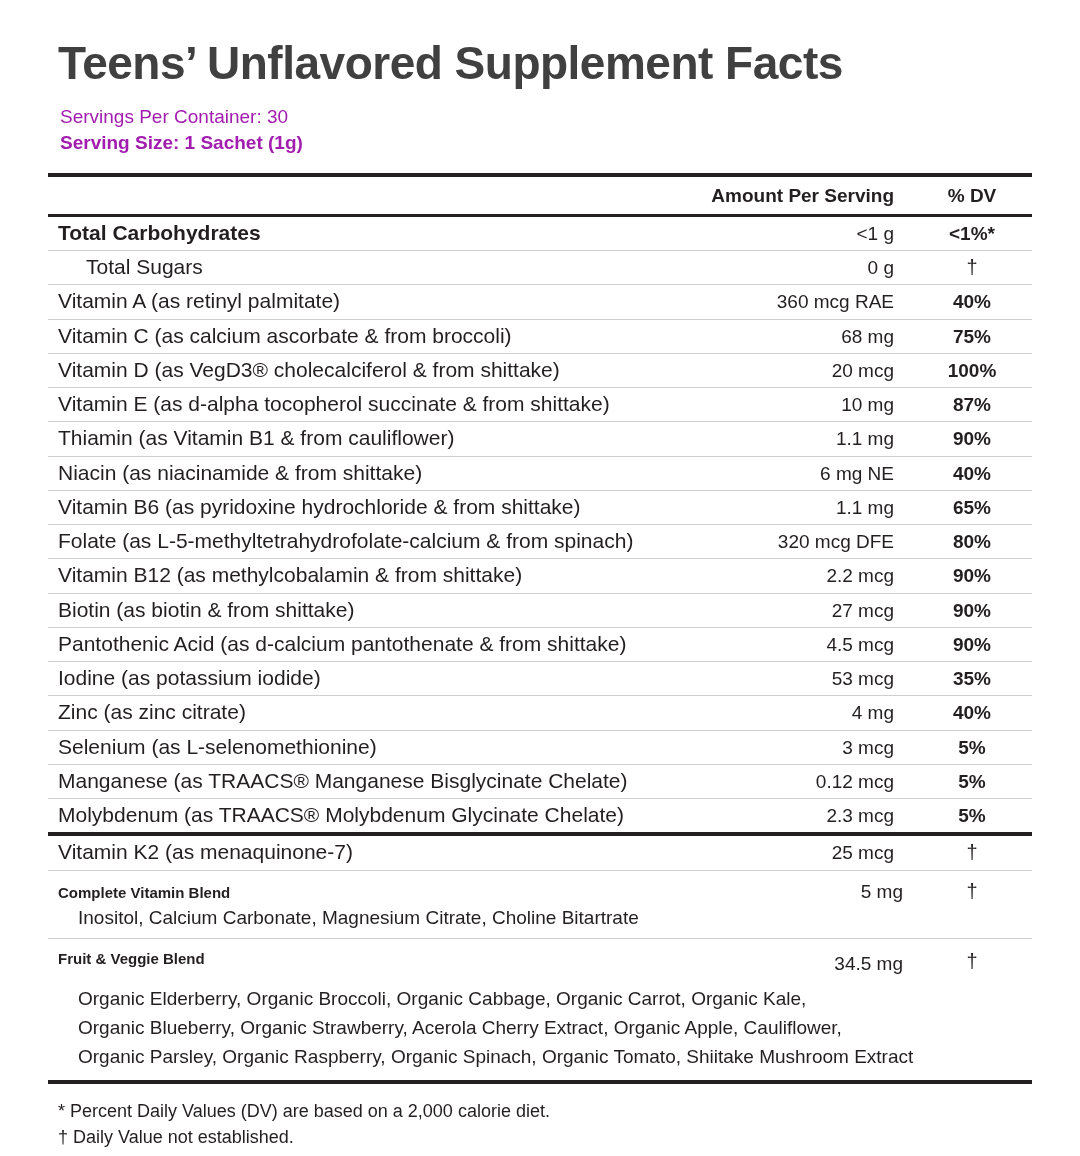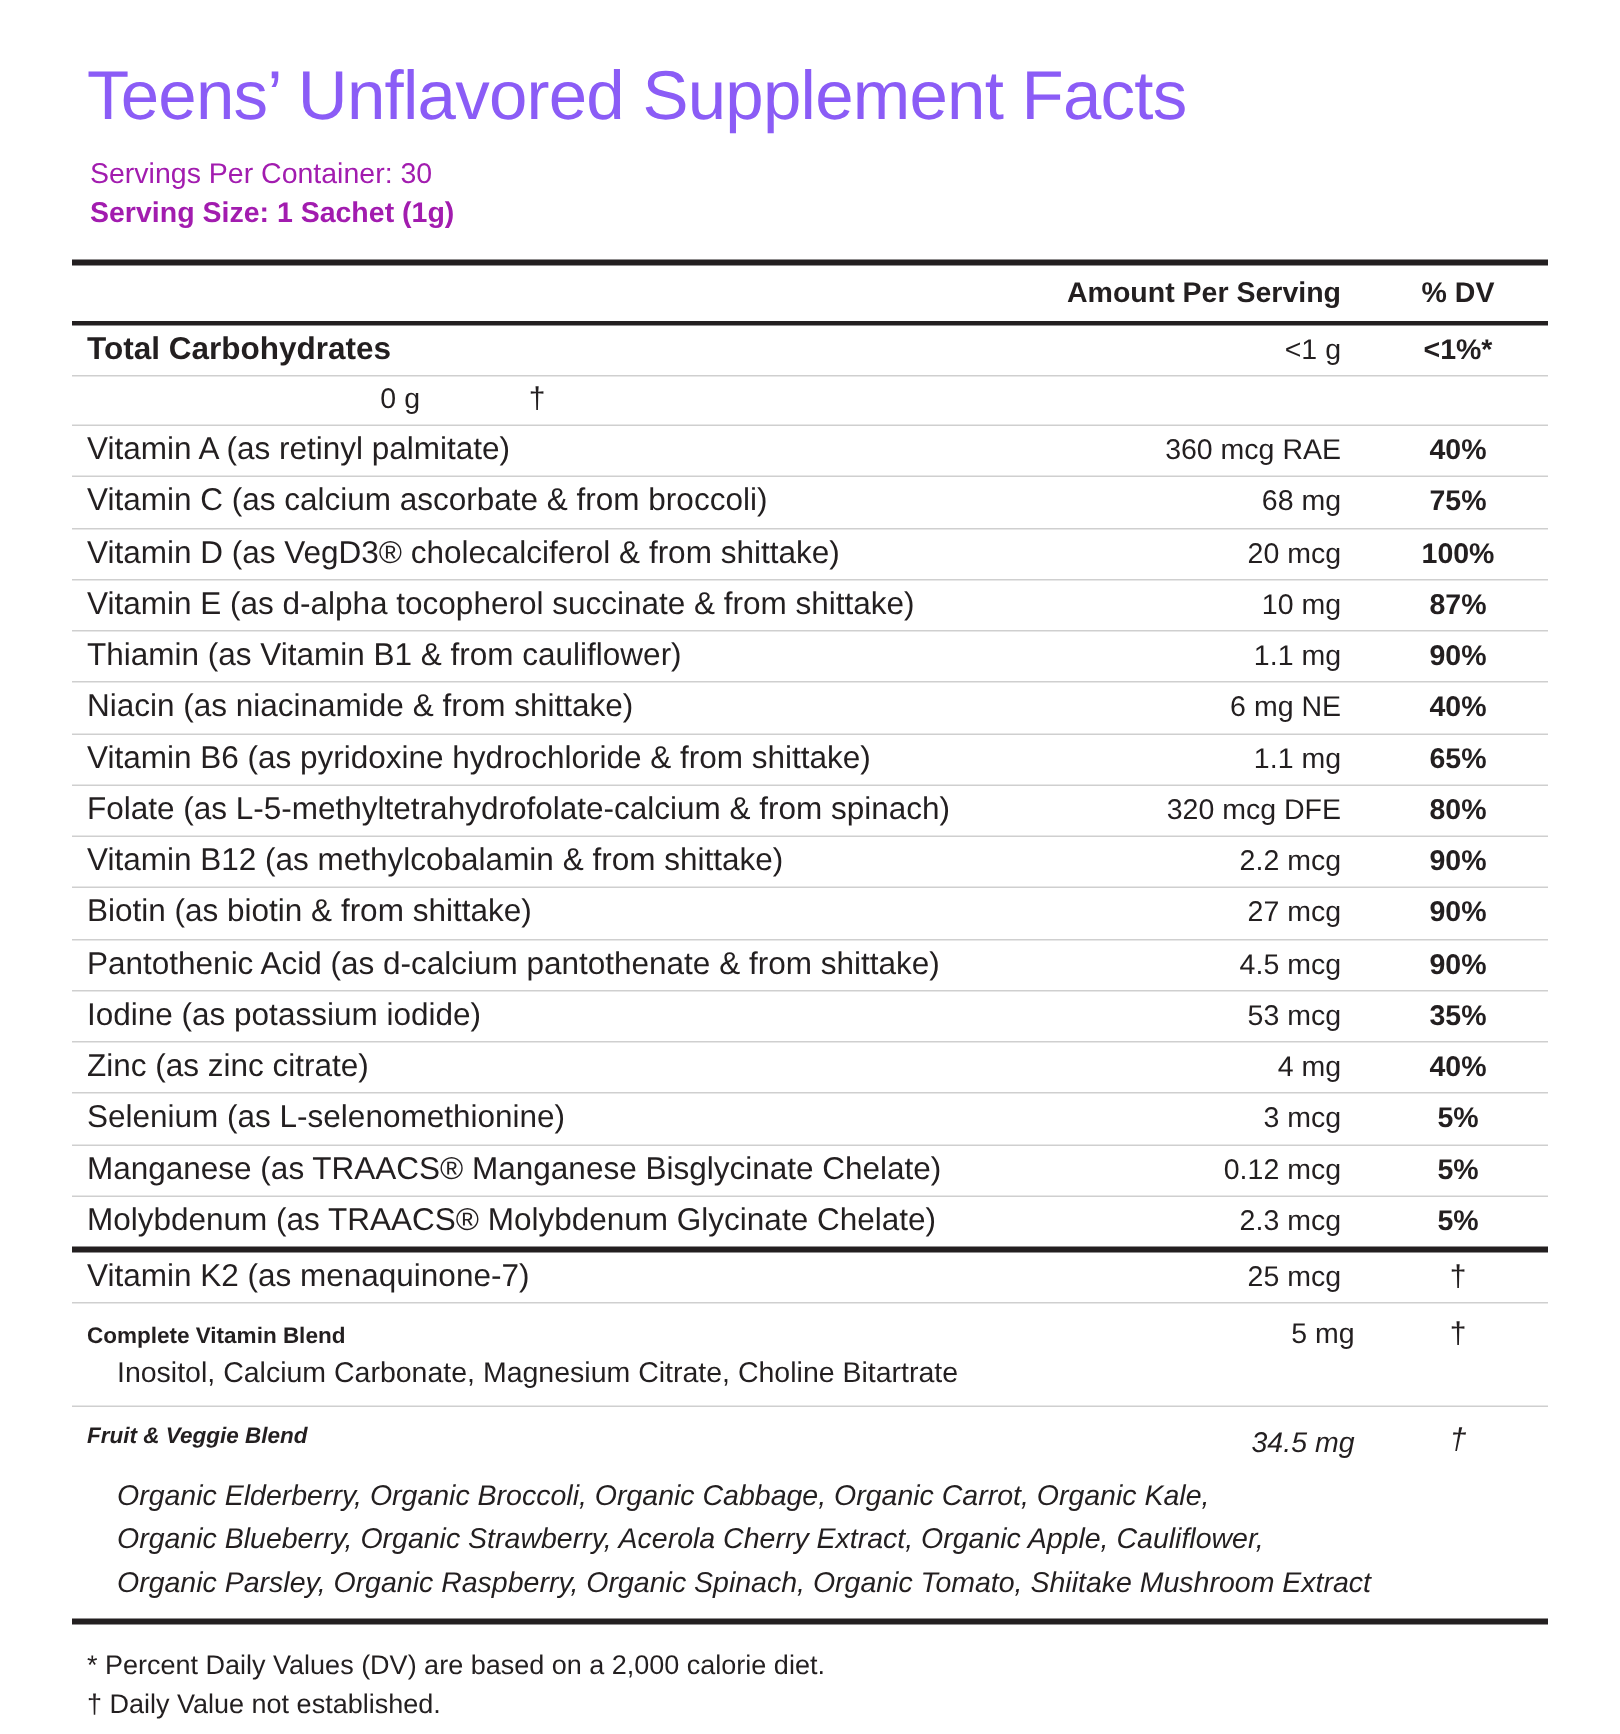--- a/index.html
+++ b/index.html
@@ -17,27 +17,27 @@
     overflow: hidden;
   }
   .page {
     width: 1080px;
     padding: 0 48px 0 48px;
   }
 
   
   .title {
     font-size: 46px;
-    font-weight: 400;
+    font-weight: 700;
     letter-spacing: -0.5px;
     line-height: 1.0;
     margin: 0;
     padding-top: 40px;
     padding-left: 10px;
-    color: #8b5cf6;
+    color: #404040;
     white-space: nowrap;
   }
 
   
   .serving-block {
     padding-top: 18px;
     padding-left: 12px;
     line-height: 1.35;
   }
   .serving-line {
@@ -160,21 +160,21 @@
     white-space: nowrap;
   }
   .blend-sub {
     font-size: 19px;
     padding-left: 30px;
     padding-top: 3px;
     padding-bottom: 6px;
     line-height: 1.3;
     white-space: nowrap;
   }
-  .blend.fv { padding-top: 7px; font-style: italic; }
+  .blend.fv { padding-top: 7px; }
   .blend.fv .blend-main .amt { padding-right: 9px; position: relative; top: 6px; }
   .blend.fv .blend-main .dv { position: relative; top: 4px; }
   .fv-list {
     padding-left: 30px;
     padding-top: 16px;
     padding-bottom: 6px;
   }
   .fv-line {
     font-size: 19px;
     line-height: 1.52;
@@ -228,20 +228,21 @@
     <div class="rule-med"></div>
 
     <div id="nutrient-rows">
         <div class="row bold">
           <div class="nm">Total Carbohydrates</div>
           <div class="amt">&lt;1 g</div>
           <div class="dv">&lt;1%*</div>
         </div>
         <div class="rule-light"></div>
         <div class="row indent">
+          <div class="nm">Total Sugars</div>
           <div class="amt">0 g</div>
           <div class="dv dag">†</div>
         </div>
         <div class="rule-light"></div>
         <div class="row">
           <div class="nm">Vitamin A (as retinyl palmitate)</div>
           <div class="amt">360 mcg RAE</div>
           <div class="dv">40%</div>
         </div>
         <div class="rule-light"></div>

